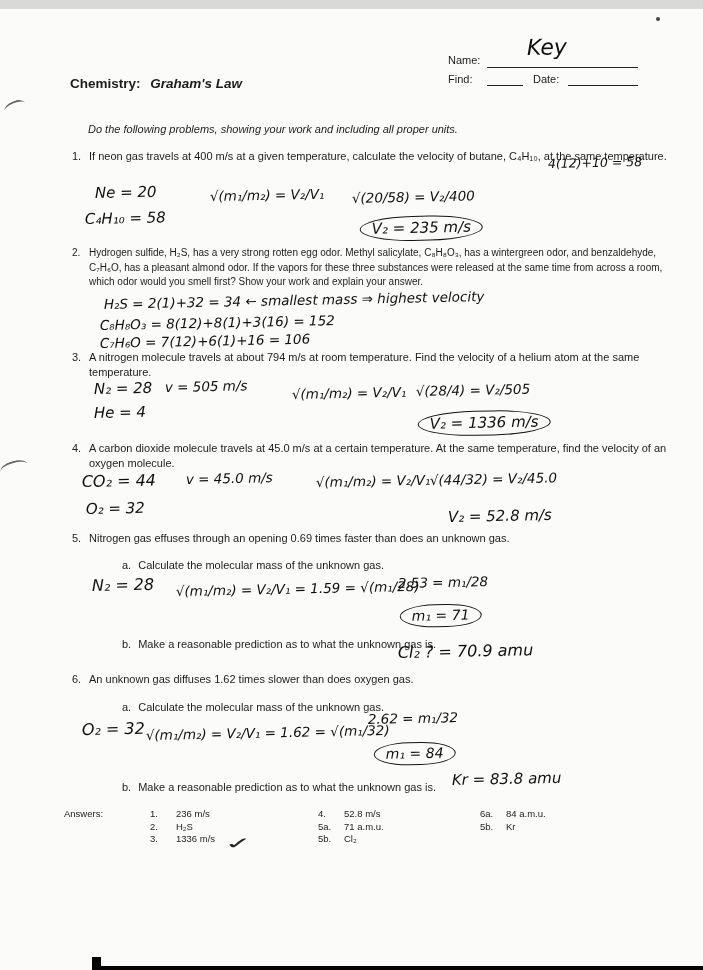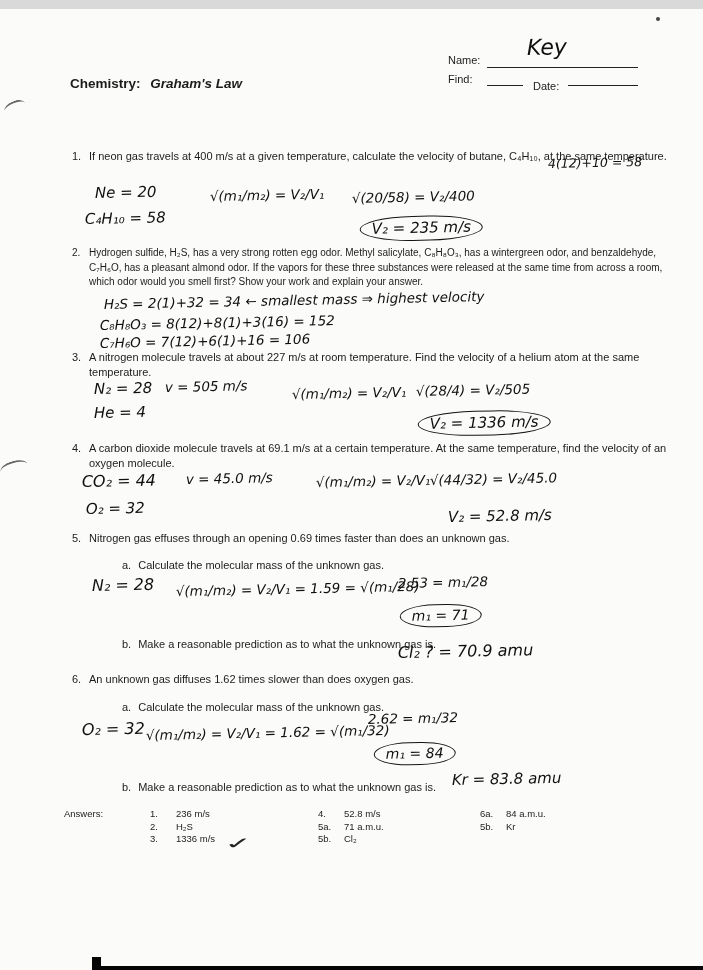--- a/index.html
+++ b/index.html
@@ -43,28 +43,29 @@
   <div class="abs dot" style="left:656px; top:8px;"></div>
   <div class="abs pen-mark" style="left:4px; top:92px; width:22px; height:12px; transform:rotate(-22deg);"></div>
   <div class="abs pen-mark" style="left:0px; top:452px; width:28px; height:14px; transform:rotate(-16deg);"></div>
 
   <div>
     <span class="abs typed" style="left:448px; top:44px;">Name:</span>
     <div class="abs underline" style="left:487px; top:58px; width:151px;"></div>
     <span class="abs hand" style="left:527px; top:26px; font-size:22px;">Key</span>
     <span class="abs typed" style="left:448px; top:63px;">Find:</span>
     <div class="abs underline" style="left:487px; top:76px; width:36px;"></div>
-    <span class="abs typed" style="left:533px; top:70px;">Date:</span>
+    <span class="abs typed" style="left:533px; top:63px;">Date:</span>
     <div class="abs underline" style="left:568px; top:76px; width:70px;"></div>
   </div>
 
   <div class="abs title" style="left:70px; top:67px;">
     <span>Chemistry:</span>
     <span class="topic" style="margin-left:6px;">Graham's Law</span>
   </div>
+  <div class="abs instructions" style="left:88px; top:114px;">Do the following problems, showing your work and including all proper units.</div>
 
   <div class="abs typed" style="left:72px; top:140px; width:600px;">
     <span class="pnum">1.</span>
     <div class="ptext">If neon gas travels at 400 m/s at a given temperature, calculate the velocity of butane, C₄H₁₀, at the same temperature.</div>
   </div>
   <span class="abs hand" style="left:548px; top:147px; font-size:12.5px;">4(12)+10 = 58</span>
   <span class="abs hand" style="left:95px; top:175px; font-size:15px;">Ne = 20</span>
   <span class="abs hand" style="left:85px; top:201px; font-size:15px;">C₄H₁₀ = 58</span>
   <span class="abs hand" style="left:210px; top:179px;">√(m₁/m₂) = V₂/V₁</span>
   <span class="abs hand" style="left:352px; top:181px;">√(20/58) = V₂/400</span>
@@ -73,32 +74,32 @@
   <div class="abs typed-sm" style="left:72px; top:237px; width:600px;">
     <span class="pnum">2.</span>
     <div class="ptext">Hydrogen sulfide, H₂S, has a very strong rotten egg odor. Methyl salicylate, C₈H₈O₃, has a wintergreen odor, and benzaldehyde, C₇H₆O, has a pleasant almond odor. If the vapors for these three substances were released at the same time from across a room, which odor would you smell first? Show your work and explain your answer.</div>
   </div>
   <span class="abs hand" style="left:104px; top:287px;">H₂S = 2(1)+32 = 34 ← smallest mass ⇒ highest velocity</span>
   <span class="abs hand" style="left:100px; top:308px;">C₈H₈O₃ = 8(12)+8(1)+3(16) = 152</span>
   <span class="abs hand" style="left:100px; top:326px;">C₇H₆O = 7(12)+6(1)+16 = 106</span>
 
   <div class="abs typed" style="left:72px; top:341px; width:600px;">
     <span class="pnum">3.</span>
-    <div class="ptext">A nitrogen molecule travels at about 227 m/s at room temperature.  Find the velocity of a helium atom at the same temperature.</div>
+    <div class="ptext">A nitrogen molecule travels at about 794 m/s at room temperature.  Find the velocity of a helium atom at the same temperature.</div>
   </div>
   <span class="abs hand" style="left:94px; top:371px; font-size:15px;">N₂ = 28</span>
   <span class="abs hand" style="left:165px; top:370px;">v = 505 m/s</span>
   <span class="abs hand" style="left:94px; top:395px; font-size:15px;">He = 4</span>
   <span class="abs hand" style="left:292px; top:377px;">√(m₁/m₂) = V₂/V₁</span>
   <span class="abs hand" style="left:416px; top:374px;">√(28/4) = V₂/505</span>
   <span class="abs hand circle" style="left:418px; top:403px; font-size:15px;">V₂ = 1336 m/s</span>
 
   <div class="abs typed" style="left:72px; top:432px; width:600px;">
     <span class="pnum">4.</span>
-    <div class="ptext">A carbon dioxide molecule travels at 69.1 m/s at a certain temperature.  At the same temperature, find the velocity of an oxygen molecule.</div>
+    <div class="ptext">A carbon dioxide molecule travels at 45.0 m/s at a certain temperature.  At the same temperature, find the velocity of an oxygen molecule.</div>
   </div>
   <span class="abs hand" style="left:82px; top:463px; font-size:16px;">CO₂ = 44</span>
   <span class="abs hand" style="left:186px; top:462px;">v = 45.0 m/s</span>
   <span class="abs hand" style="left:86px; top:491px; font-size:15px;">O₂ = 32</span>
   <span class="abs hand" style="left:316px; top:465px;">√(m₁/m₂) = V₂/V₁</span>
   <span class="abs hand" style="left:430px; top:463px;">√(44/32) = V₂/45.0</span>
   <span class="abs hand" style="left:448px; top:499px; font-size:15px;">V₂ = 52.8 m/s</span>
 
   <div class="abs typed" style="left:72px; top:522px; width:600px;">
     <span class="pnum">5.</span>

